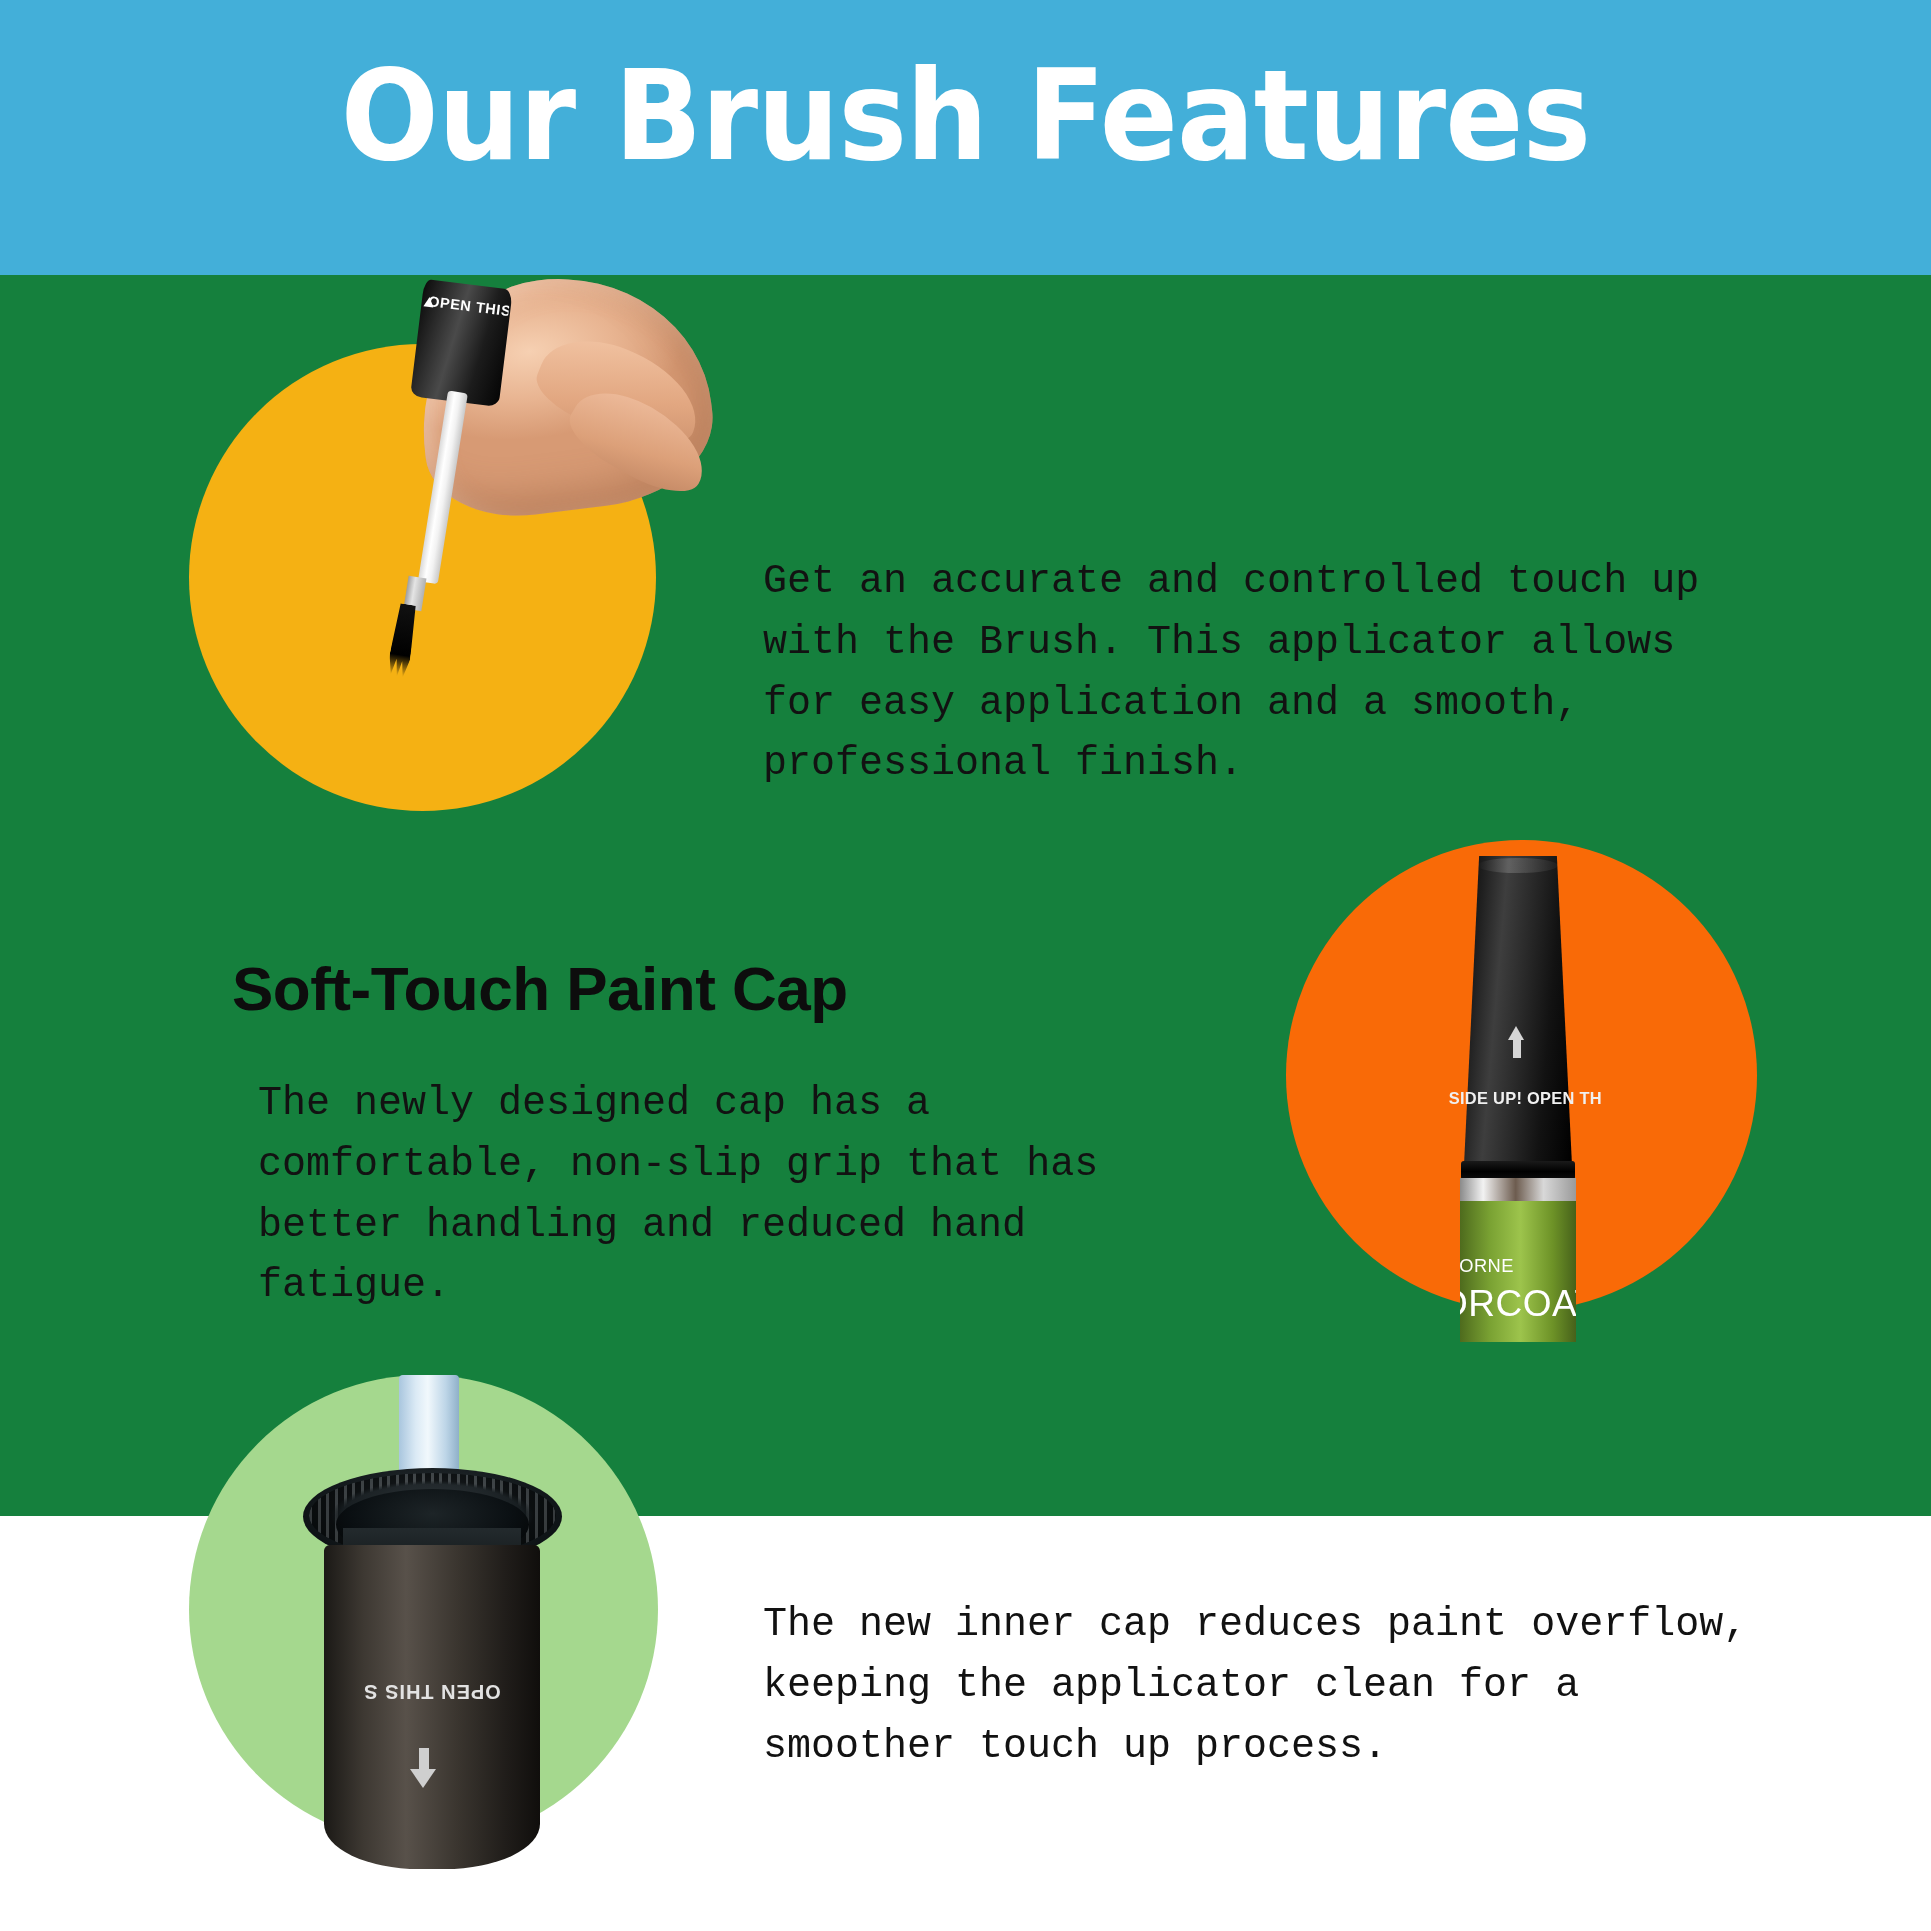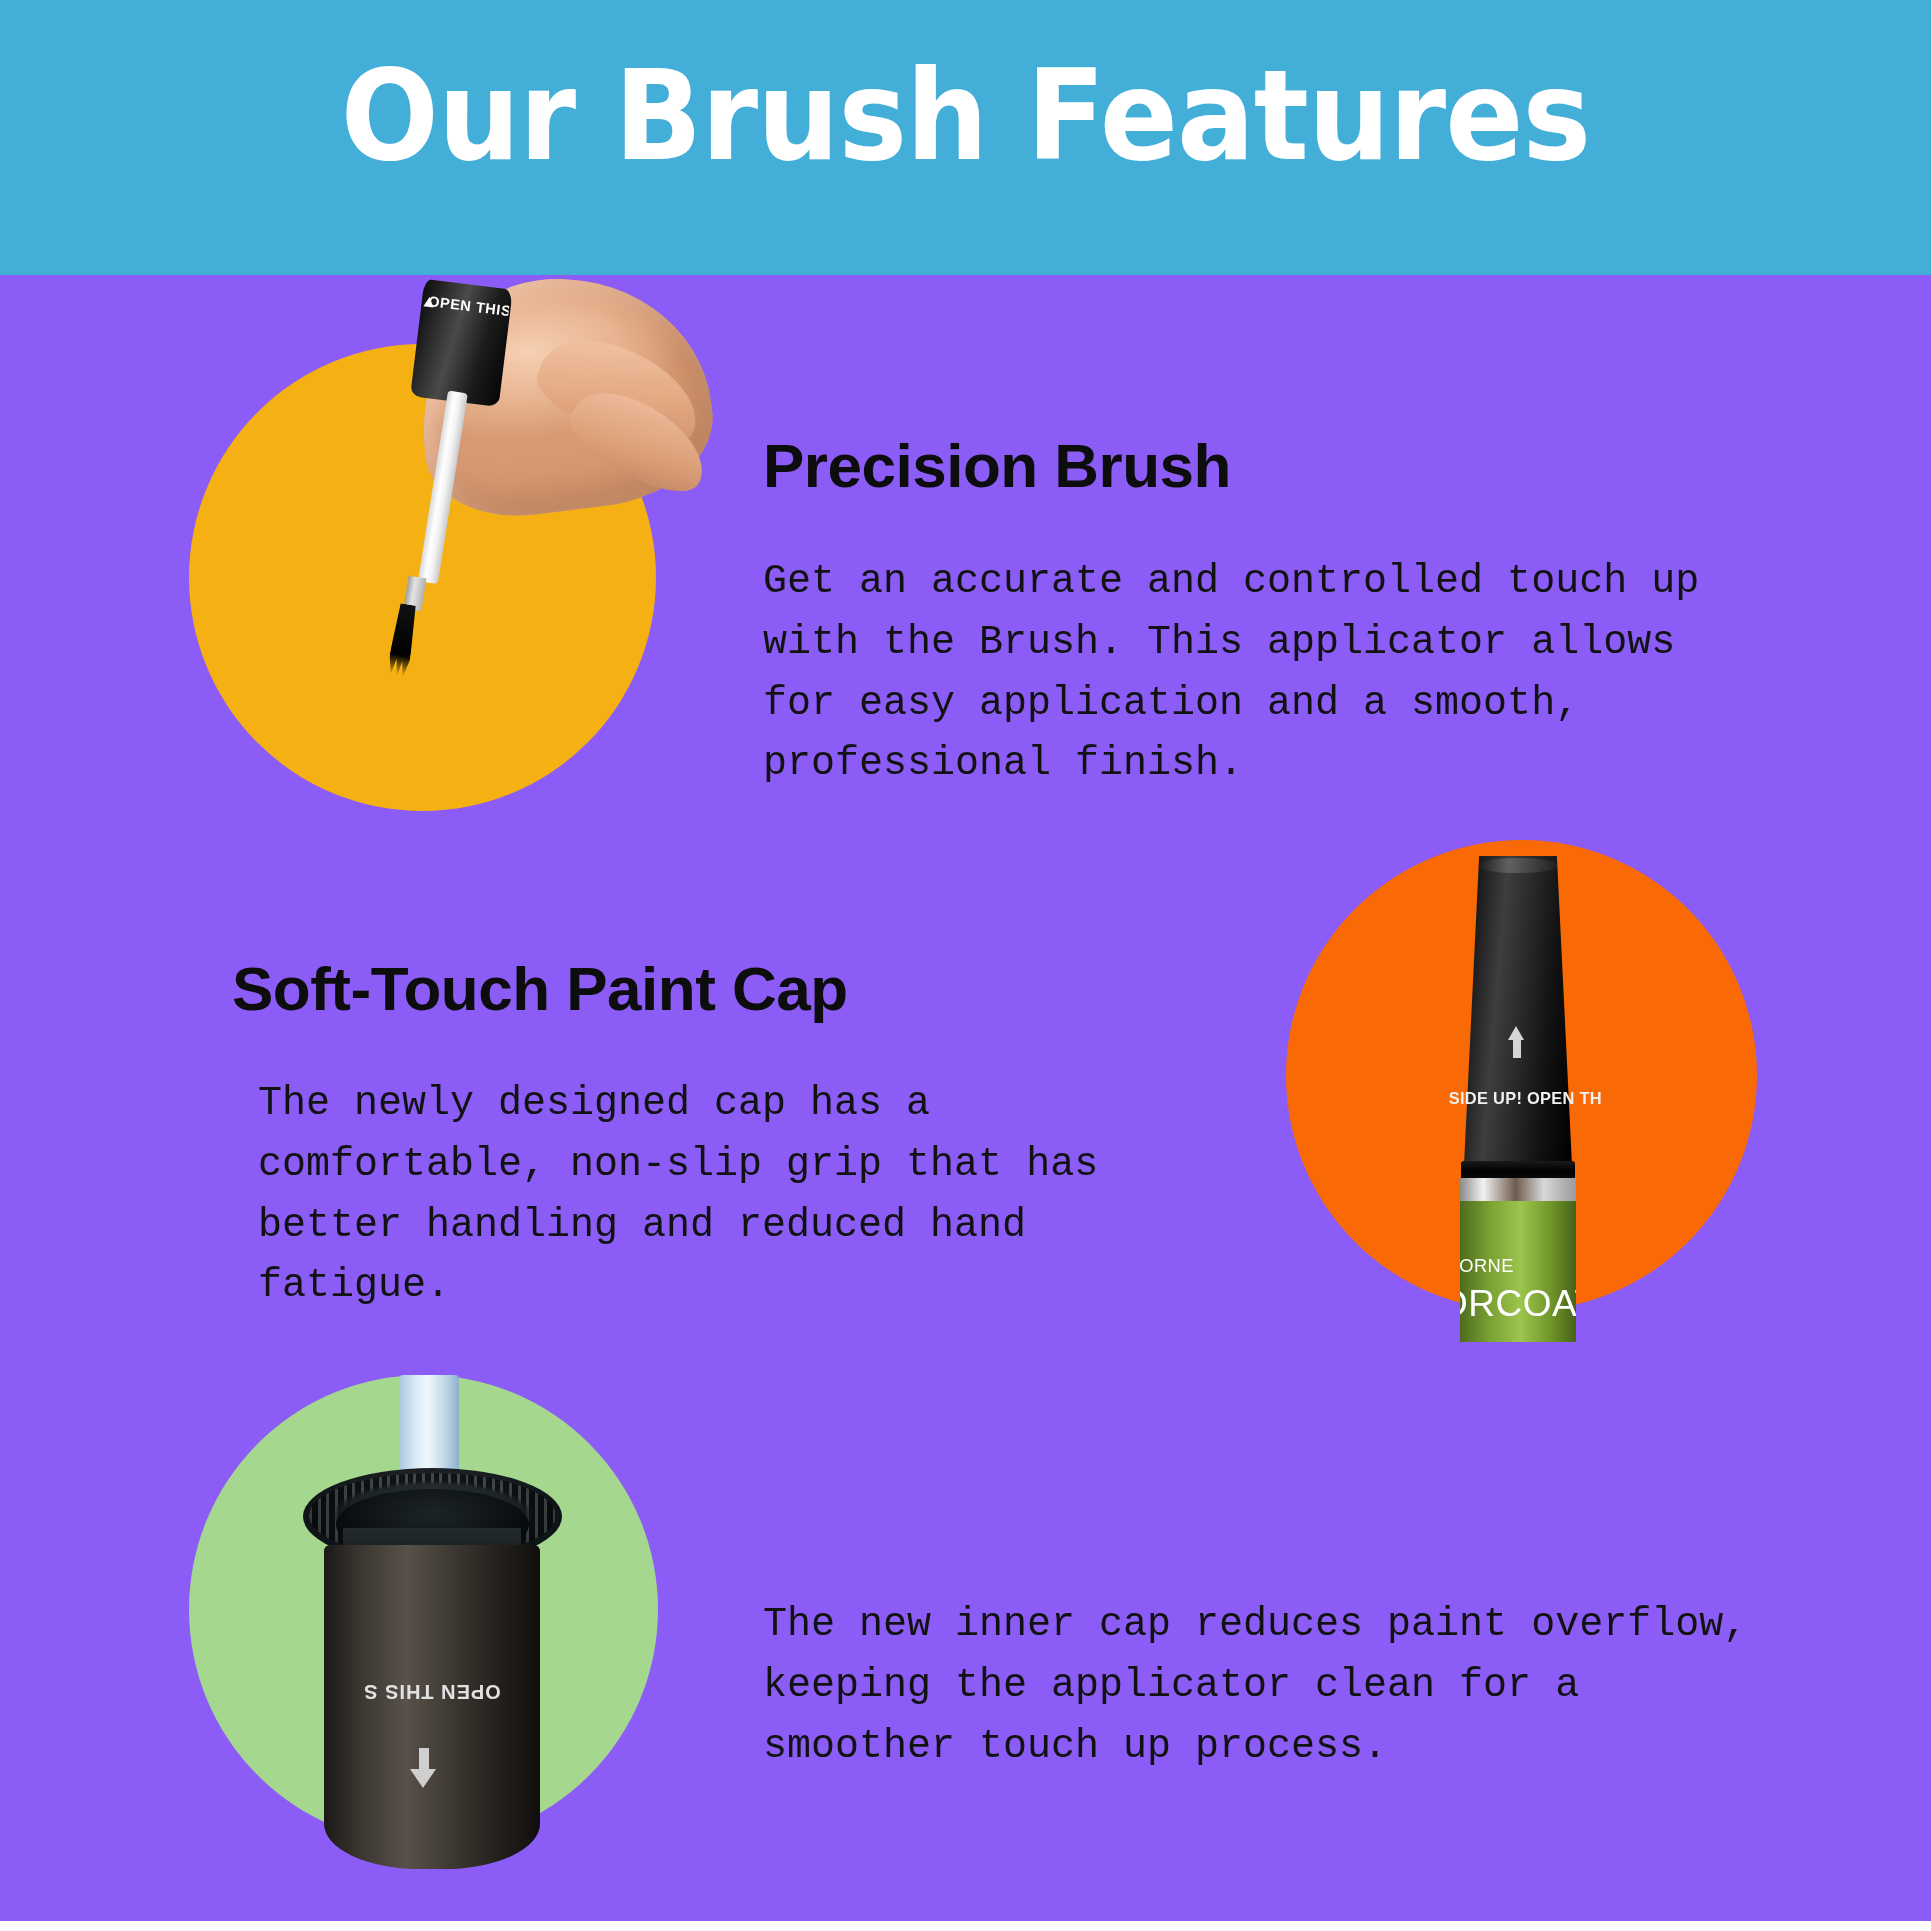--- a/index.html
+++ b/index.html
@@ -9,22 +9,22 @@
   body {
     width: 1931px;
     height: 1931px;
     background: #ffffff;
     font-family: "Liberation Sans", sans-serif;
     overflow: hidden;
   }
   .page {
     position: relative;
     width: 1931px;
-    height: 1921px;
-    background: #8b5cf6;
+    height: 1516px;
+    background: #15803d;
   }
 
   
   .header-banner {
     position: absolute;
     left: 0;
     top: 0;
     width: 1931px;
     height: 275px;
     background: #43AFD9;
@@ -389,21 +389,20 @@
     <div id="brush-finger-1"></div>
     <div id="brush-finger-2"></div>
     <div id="brush-cap"></div>
     <div id="brush-cap-arrow"></div>
     <div id="brush-cap-label">OPEN THIS</div>
     <div id="brush-stem"></div>
     <div id="brush-ferrule"></div>
     <div id="brush-bristles"></div>
   </div>
 
-  <div class="feature-heading" id="feature-1-heading">Precision Brush</div>
   <div class="feature-body" id="feature-1-body">Get an accurate and controlled touch up with the Brush. This applicator allows for easy application and a smooth, professional finish.</div>
 
   <div class="feature-heading" id="feature-2-heading">Soft-Touch Paint Cap</div>
   <div class="feature-body" id="feature-2-body">The newly designed cap has a comfortable, non-slip grip that has better handling and reduced hand fatigue.</div>
 
   <div class="photo-circle" id="circle-orange"></div>
 
   <div class="photo-stage" id="photo-cap">
     <div id="cap-body"></div>
     <div id="cap-top-highlight"></div>

